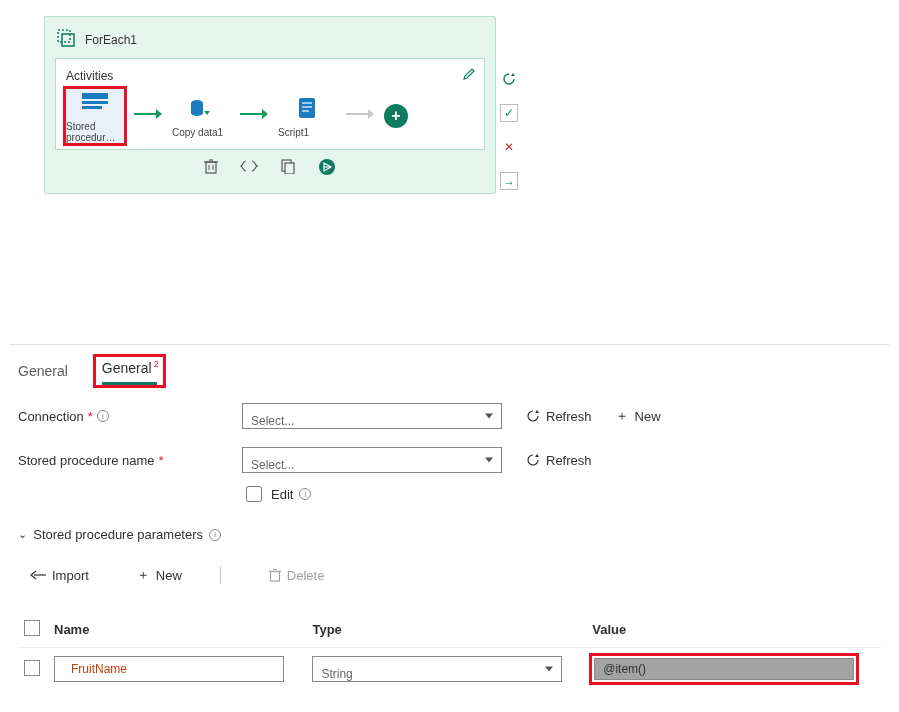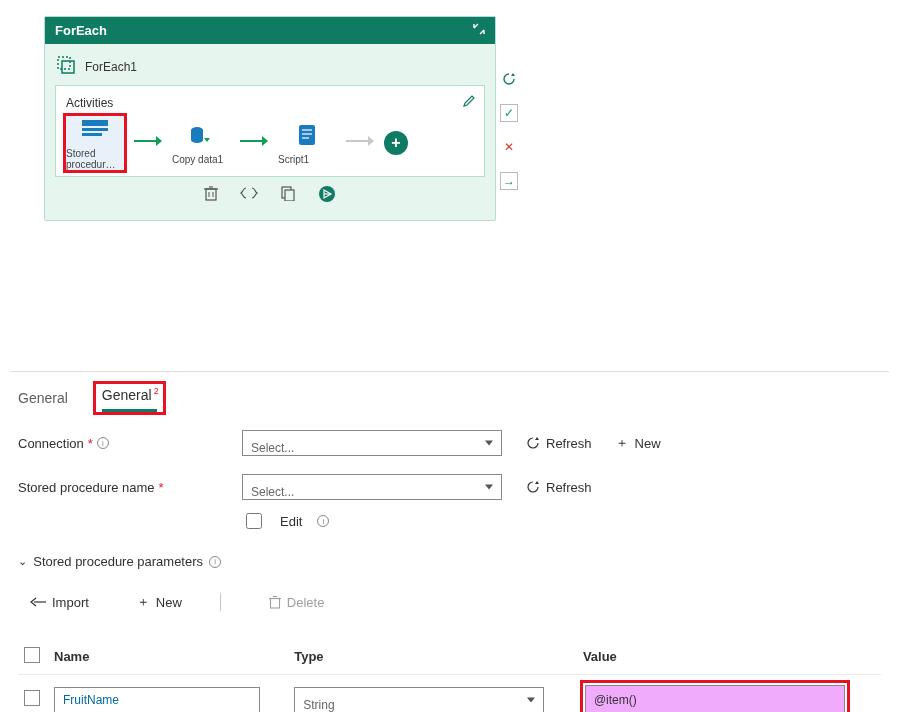--- a/index.html
+++ b/index.html
@@ -42,52 +42,44 @@
 
   .form { padding: 18px 8px; display:flex; flex-direction:column; gap:18px; font-size:13px; }
   .form-row { display:flex; align-items:center; gap:14px; }
   .form-label { width:210px; display:flex; align-items:center; gap:4px; }
   .req { color:#e81123; }
   .info { width:12px; height:12px; border:1px solid #888; border-radius:50%; display:inline-flex; align-items:center; justify-content:center; font-size:8px; color:#888; }
   .select-box { width:260px; height:26px; border:1px solid #8a8886; background:#fff; padding:0 22px 0 8px; display:flex; align-items:flex-end; justify-content:space-between; color:#666; font-size:12px; cursor:pointer; position:relative; }
   .select-box::after { content:""; border-left:4px solid transparent; border-right:4px solid transparent; border-top:5px solid #555; position:absolute; right:8px; top:50%; transform:translateY(-50%); }
   .action-link { display:flex; align-items:center; gap:6px; color:#323130; font-size:13px; cursor:pointer; margin-left:10px; }
   .action-link svg, .action-link .glyph { color:#323130; }
-  .checkbox-edit { display:flex; align-items:center; gap:15px; margin-top:6px; }
+  .checkbox-edit { display:flex; align-items:center; gap:6px; margin-top:6px; }
   .checkbox-edit input { width:16px; height:16px; }
 
   .section-header { display:flex; align-items:center; gap:6px; font-size:13px; cursor:pointer; margin-top:4px; }
   .section-header .chev { font-size:11px; }
 
   .param-toolbar { display:flex; align-items:center; gap:38px; padding: 6px 0 10px 2px; font-size:13px; }
   .param-toolbar .sep { width:1px; height:18px; background:#c8c6c4; }
 
   table.params { width:100%; border-collapse:collapse; }
   table.params th { text-align:left; font-weight:600; font-size:13px; padding:8px 6px; border-bottom:1px solid #edebe9; }
   table.params td { padding:8px 6px; vertical-align:middle; }
   .cb-cell { width:30px; }
   .cb { width:16px; height:16px; border:1px solid #8a8886; display:inline-block; }
-  .text-input { width:206px; height:26px; border:1px solid #8a8886; padding:0 8px; font-size:12px; color:#0369a1; }
+  .text-input { width:230px; height:26px; border:1px solid #8a8886; padding:0 16px; font-size:12px; color:#c2410c; }
   .type-select { width:250px; }
   .value-cell { position:relative; }
-  .value-box { width:260px; height:29px; border:1px solid #8a8886; background:#f0abfc; padding:0 8px; font-size:12px; color:#333; display:flex; align-items:center; }
+  .value-box { width:260px; height:22px; border:1px solid #8a8886; background:#a3a3a3; padding:0 8px; font-size:12px; color:#333; display:flex; align-items:center; }
   .value-highlight { outline:3px solid #e81123; padding:2px; display:inline-block; }
 </style>
 </head>
 <body>
 
 <div class="foreach-card">
-  <div class="card-header">
-    <span>ForEach</span>
-    <span class="collapse-icon">
-      <svg width="12" height="12" viewBox="0 0 12 12">
-          <path d="M1 5 L5 1 M1 1 L1 5 M11 7 L7 11 M11 11 L11 7" stroke="#fff" stroke-width="1.4" fill="none"></path>
-        </svg>
-    </span>
-  </div>
   <div class="card-inner">
     <div class="foreach-row">
       <span class="foreach-icon">
         <svg width="22" height="22" viewBox="0 0 22 22">
             <rect x="3" y="3" width="12" height="12" fill="none" stroke="#0f7b63" stroke-width="1.5" stroke-dasharray="2 2"></rect>
             <rect x="7" y="7" width="12" height="12" fill="none" stroke="#0f7b63" stroke-width="1.5"></rect>
           </svg>
       </span>
       <span class="foreach-label">ForEach1</span>
     </div>

